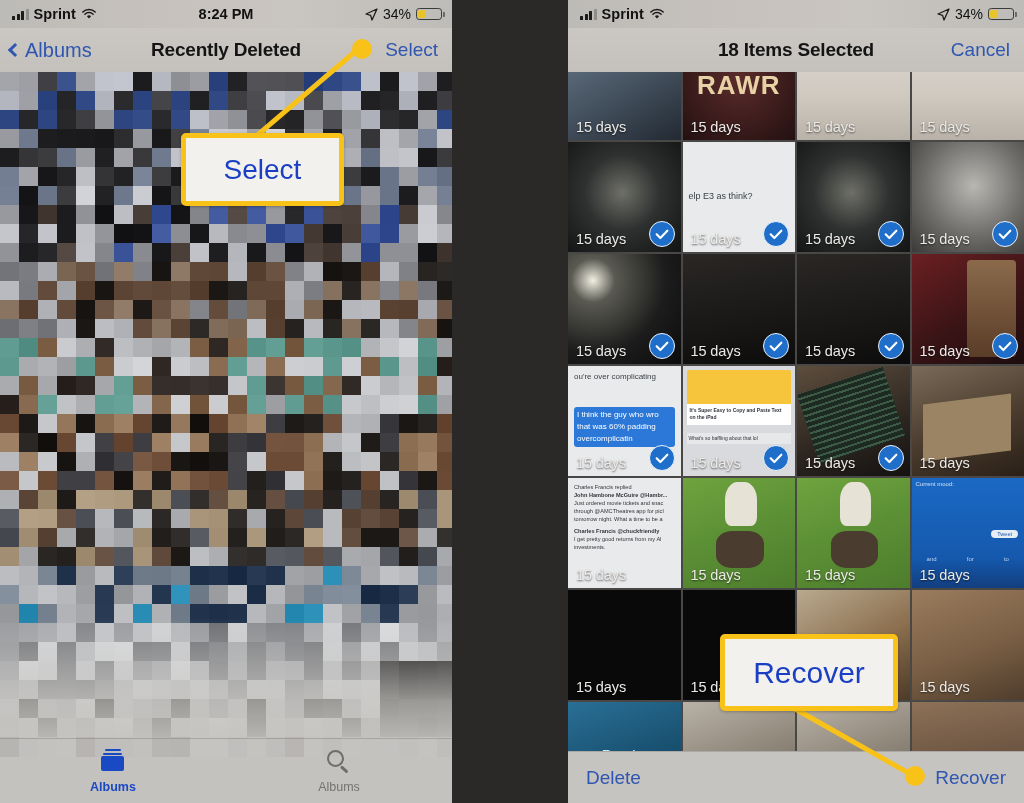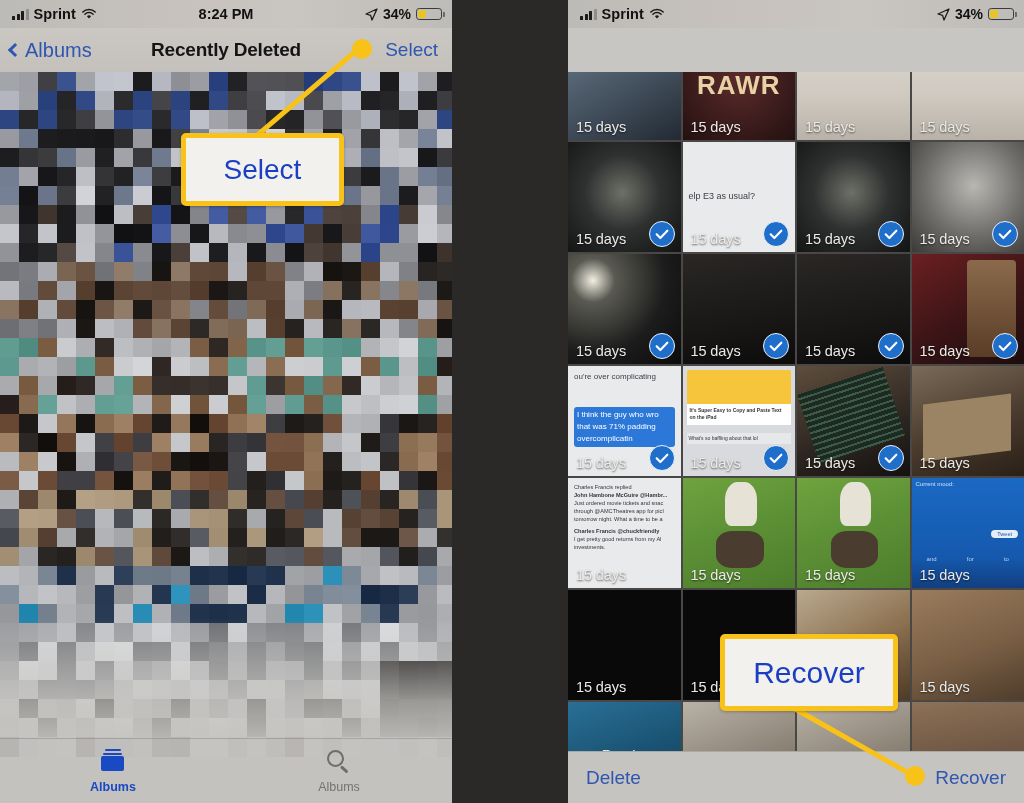--- a/index.html
+++ b/index.html
@@ -36,21 +36,21 @@
   .carrier { font-size: 14.5px; font-weight: bold; letter-spacing: .1px; }
   .battery {
     width: 26px; height: 12.5px; border: 1.4px solid #3b3a38; border-radius: 3.2px;
     position: relative; padding: 1.2px;
   }
   .battery::after{
     content:""; position:absolute; right:-3.5px; top:3.5px; width:2px; height:5px;
     background:#6a6865; border-radius:0 1px 1px 0;
   }
   .battery em { display:block; height:100%; width:38%; background:#e8c42c; border-radius:1.6px; }
-  .pct { font-size: 14px; font-weight: bold; }
+  .pct { font-size: 14px; font-weight: normal; }
 
   
   .navbar {
     position: relative; height: 44px; width: 100%;
     display: flex; align-items: center;
     background: linear-gradient(180deg,#cbc8c4 0%,#c4c1bd 100%);
     z-index: 6;
   }
   .nav-back { position:absolute; left: 10px; display:flex; align-items:center; gap:3px;
               color:#2f56b0; font-size: 20px; }
@@ -1118,20 +1118,24 @@
         <svg width="13" height="13" viewBox="0 0 13 13">
           <path d="M12 1 1 6l4.6 1.4L7 12z" fill="none" stroke="#1b1b1b" stroke-width="1.3" stroke-linejoin="round"></path>
         </svg>
         <span class="pct">34%</span>
         <span class="battery">
             <em></em>
           </span>
       </div>
     </div>
 
+    <div class="navbar">
+      <div class="nav-title">18 Items Selected</div>
+      <div class="nav-action">Cancel</div>
+    </div>
 
     <div class="gridwrap">
       <div class="grid" id="grid" style="margin-top: -42px;">
     <div class="cell">
       <div class="art people"></div>
       <span class="days">15 days</span>
 
     </div>
     <div class="cell">
       <div class="art rawr" style="display:flex;align-items:center;justify-content:center">
@@ -1156,21 +1160,21 @@
       <div class="art night"></div>
       <span class="days">15 days</span>
       <span class="check">
     <svg viewBox="0 0 24 24">
                 <path d="M4 12.5l5.5 5.5L20 7" fill="none" stroke="#fff" stroke-width="3.2" stroke-linecap="round" stroke-linejoin="round"></path>
               </svg>
             </span>
     </div>
     <div class="cell">
       <div class="tw" style="display:flex;align-items:center;font-size:9px;color:#3a3f45">
-        <span>elp E3 as usual?</span>
+        <span>elp E3 as think?</span>
             </div>
       <span class="days">15 days</span>
       <span class="check">
     <svg viewBox="0 0 24 24">
                 <path d="M4 12.5l5.5 5.5L20 7" fill="none" stroke="#fff" stroke-width="3.2" stroke-linecap="round" stroke-linejoin="round"></path>
               </svg>
             </span>
     </div>
     <div class="cell">
       <div class="art night"></div>
@@ -1224,21 +1228,21 @@
       <span class="days">15 days</span>
       <span class="check">
     <svg viewBox="0 0 24 24">
                 <path d="M4 12.5l5.5 5.5L20 7" fill="none" stroke="#fff" stroke-width="3.2" stroke-linecap="round" stroke-linejoin="round"></path>
               </svg>
             </span>
     </div>
     <div class="cell">
       <div class="tw">
         <div style="font-size:8px;color:#3a3f45">ou're over complicating</div>
-        <div class="bubble" style="margin-top:24px;font-size:8px;line-height:1.5">I think the guy who wro that was 71% padding overcomplicatin</div>
+        <div class="bubble" style="margin-top:24px;font-size:8px;line-height:1.5">I think the guy who wro that was 60% padding overcomplicatin</div>
             </div>
       <span class="days">15 days</span>
       <span class="check">
     <svg viewBox="0 0 24 24">
                 <path d="M4 12.5l5.5 5.5L20 7" fill="none" stroke="#fff" stroke-width="3.2" stroke-linecap="round" stroke-linejoin="round"></path>
               </svg>
             </span>
     </div>
     <div class="cell">
       <div class="tw" style="background:#d9dadd;padding:4px">

